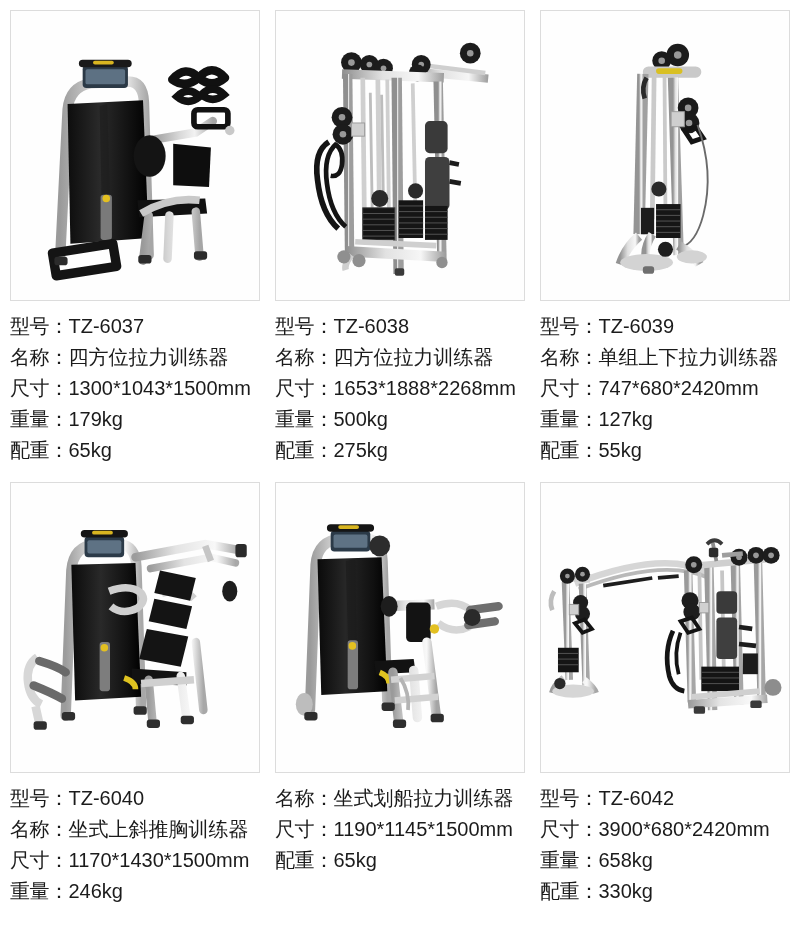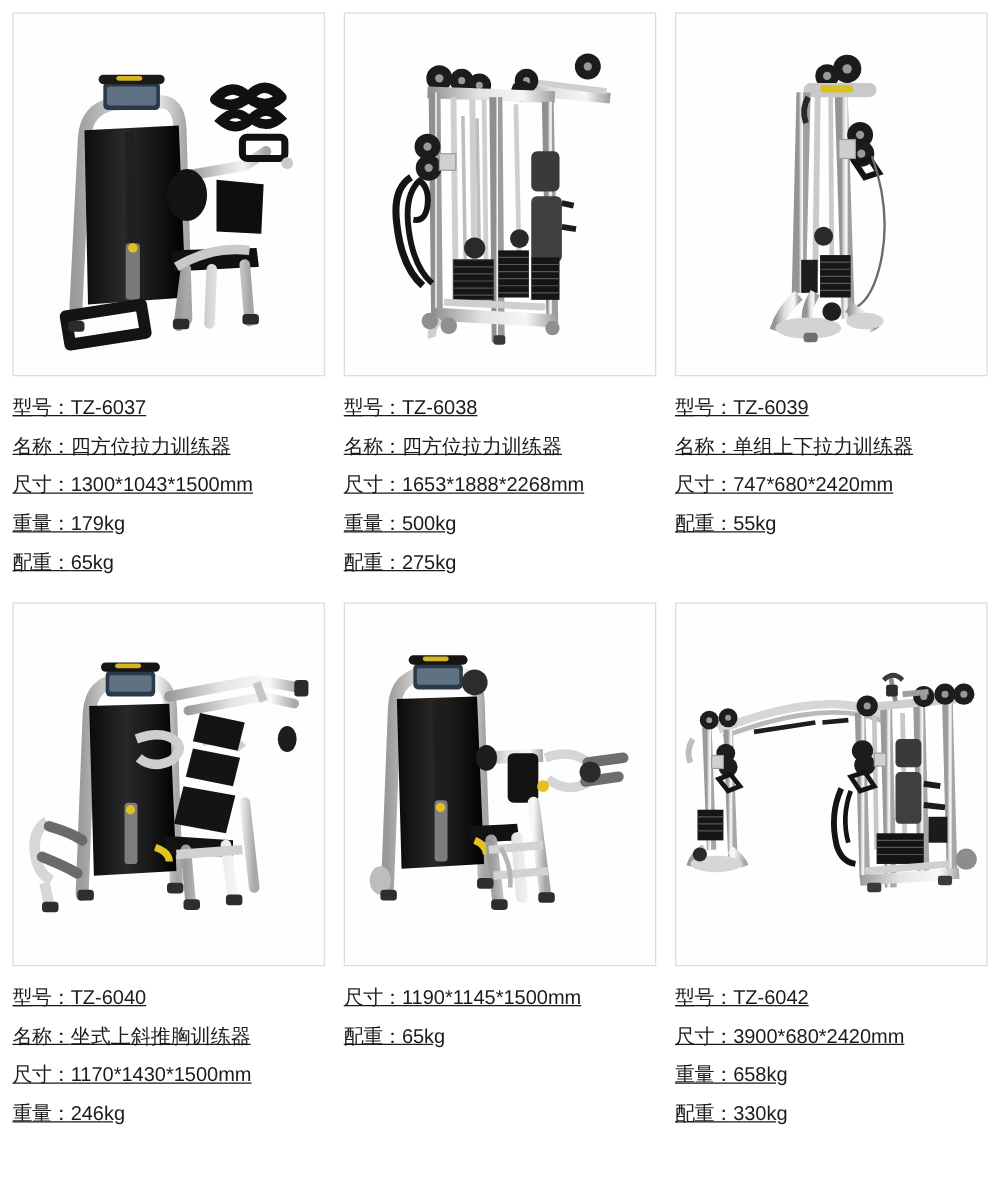--- a/index.html
+++ b/index.html
@@ -24,26 +24,25 @@
     position:relative;
     margin:10px 5px 0 10px;
     height:291px;
     border:1px solid #dcdcdc;
     background:#fefefe;
     overflow:hidden;
   }
 
   .spec { margin:10px 0 0 10px; }
   .spec-line {
-    font-size:16px;
+    font-size:20px;
     line-height:31px;
     color:#1b1b1b;
     white-space:nowrap;
     letter-spacing:0px;
-    text-decoration:underline;
   }
   .spec-line .lbl { letter-spacing:-0.5px; }
 
   
   .scene { position:absolute; inset:0; }
   svg.machine { position:absolute; left:0; top:0; width:100%; height:100%; }
 </style>
 </head>
 <body>
 
@@ -251,20 +250,21 @@
             <ellipse cx="160" cy="252" rx="16" ry="7" fill="#d3d3d3"></ellipse>
             <circle cx="132" cy="244" r="8" fill="#1f1f1f"></circle>
             <rect x="108" y="262" width="12" height="8" rx="3" fill="#6f6f6f"></rect>
           </svg>
         </div>
       </div>
       <div class="spec">
         <div class="spec-line"><span class="lbl">型号：</span><span>TZ-6039</span></div>
         <div class="spec-line"><span class="lbl">名称：</span><span>单组上下拉力训练器</span></div>
         <div class="spec-line"><span class="lbl">尺寸：</span><span>747*680*2420mm</span></div>
+        <div class="spec-line"><span class="lbl">重量：</span><span>127kg</span></div>
         <div class="spec-line"><span class="lbl">配重：</span><span>55kg</span></div>
       </div>
     </div>
 
     <div class="card">
       <div class="img-frame">
         <div class="scene">
           <svg class="machine" viewBox="0 0 263 289" preserveAspectRatio="xMidYMid meet">
             <defs>
               <linearGradient id="g4a" x1="0" y1="0" x2="1" y2="0">
@@ -383,20 +383,21 @@
 
             <ellipse cx="30" cy="226" rx="9" ry="12" fill="#bdbdbd"></ellipse>
             <rect x="30" y="234" width="14" height="9" rx="3" fill="#2e2e2e"></rect>
             <rect x="112" y="224" width="14" height="9" rx="3" fill="#2e2e2e"></rect>
             <rect x="124" y="242" width="14" height="9" rx="3" fill="#2e2e2e"></rect>
             <rect x="164" y="236" width="14" height="9" rx="3" fill="#2e2e2e"></rect>
           </svg>
         </div>
       </div>
       <div class="spec">
+        <div class="spec-line"><span class="lbl">名称：</span><span>坐式划船拉力训练器</span></div>
         <div class="spec-line"><span class="lbl">尺寸：</span><span>1190*1145*1500mm</span></div>
         <div class="spec-line"><span class="lbl">配重：</span><span>65kg</span></div>
       </div>
     </div>
 
     <div class="card">
       <div class="img-frame">
         <div class="scene">
           <svg class="machine" viewBox="0 0 263 289" preserveAspectRatio="xMidYMid meet">
             <defs>

